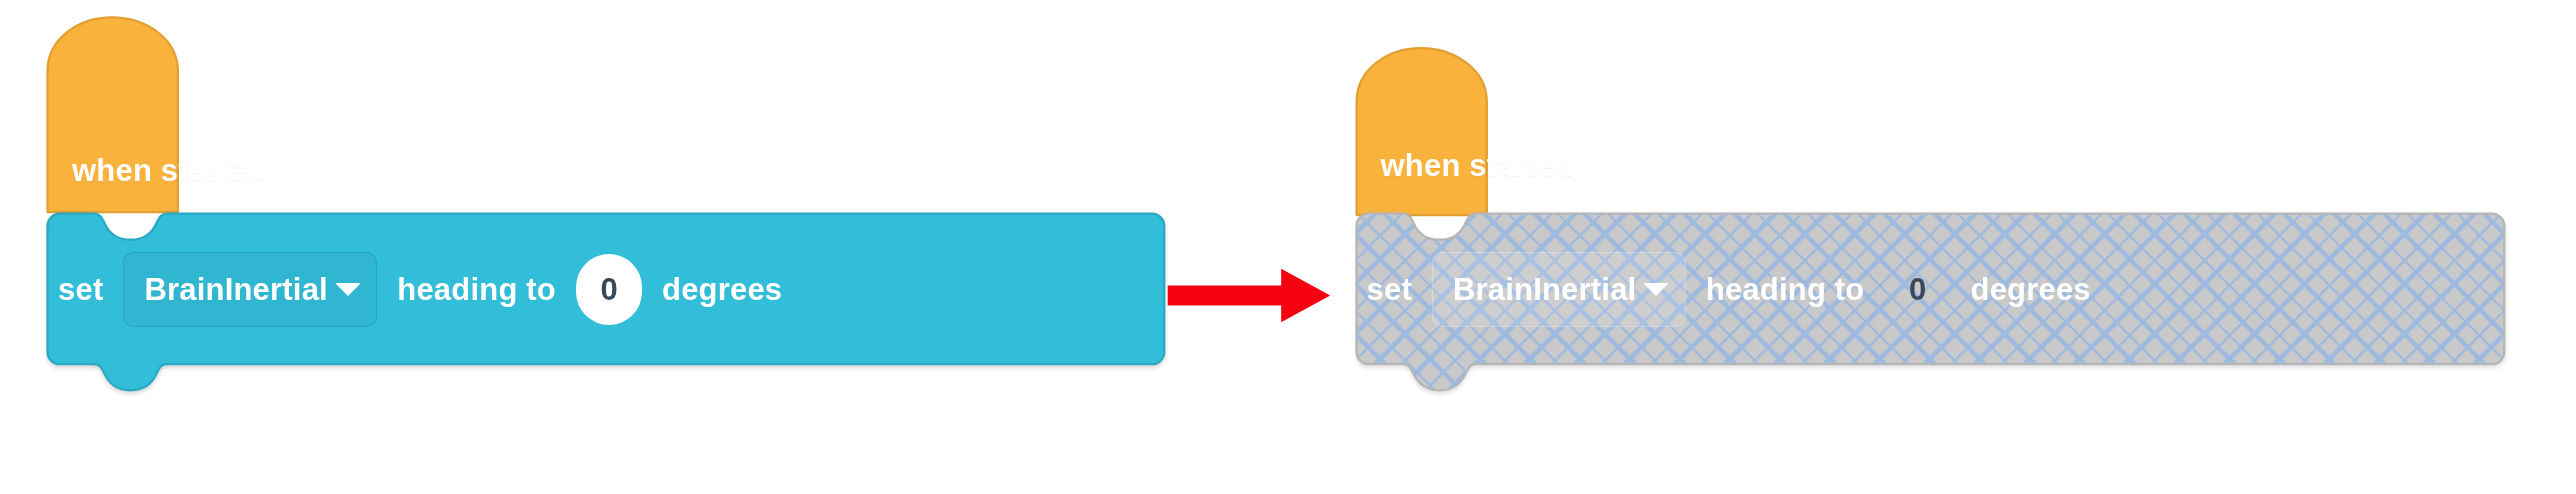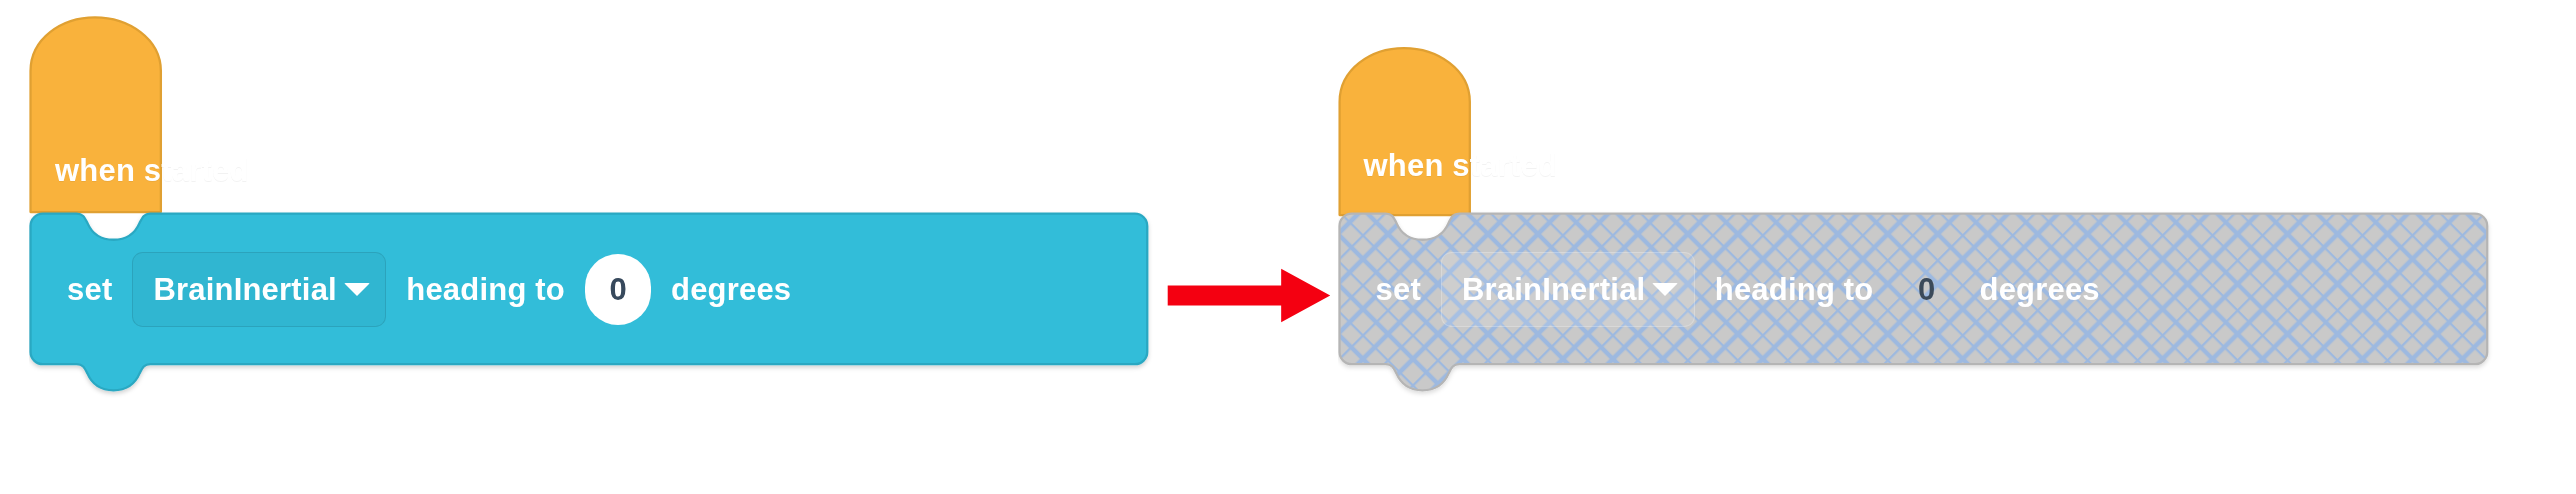--- a/index.html
+++ b/index.html
@@ -4,21 +4,21 @@
 <style>
   html,body{margin:0;padding:0;background:#ffffff;}
   body{
     width:2576px;height:495px;
     font-family:"Liberation Sans","DejaVu Sans",sans-serif;
     overflow:hidden;position:relative;
   }
   .stage{position:absolute;inset:0;width:2576px;height:495px;background:#fff;}
 
   
-  .group{position:absolute;}
+  .group{position:absolute;margin-left:17px;}
 
   
   .hat{position:absolute;}
   .hat svg{display:block;}
   .hat .hat-label{
     position:absolute;
     color:#ffffff;
     font-size:31px;
     font-weight:700;
     letter-spacing:0.2px;
@@ -30,21 +30,21 @@
 
   
   .stmt{position:absolute;}
   .stmt svg{display:block;}
   .stmt .row{
     position:absolute;
     left:0;top:0;
     height:115px;
     display:flex;
     align-items:center;
-    padding-left:38px;
+    padding-left:12px;
     box-sizing:border-box;
     white-space:nowrap;
   }
   .lbl{
     color:#ffffff;
     font-size:31px;
     font-weight:700;
     letter-spacing:0.2px;
     line-height:1;
   }

